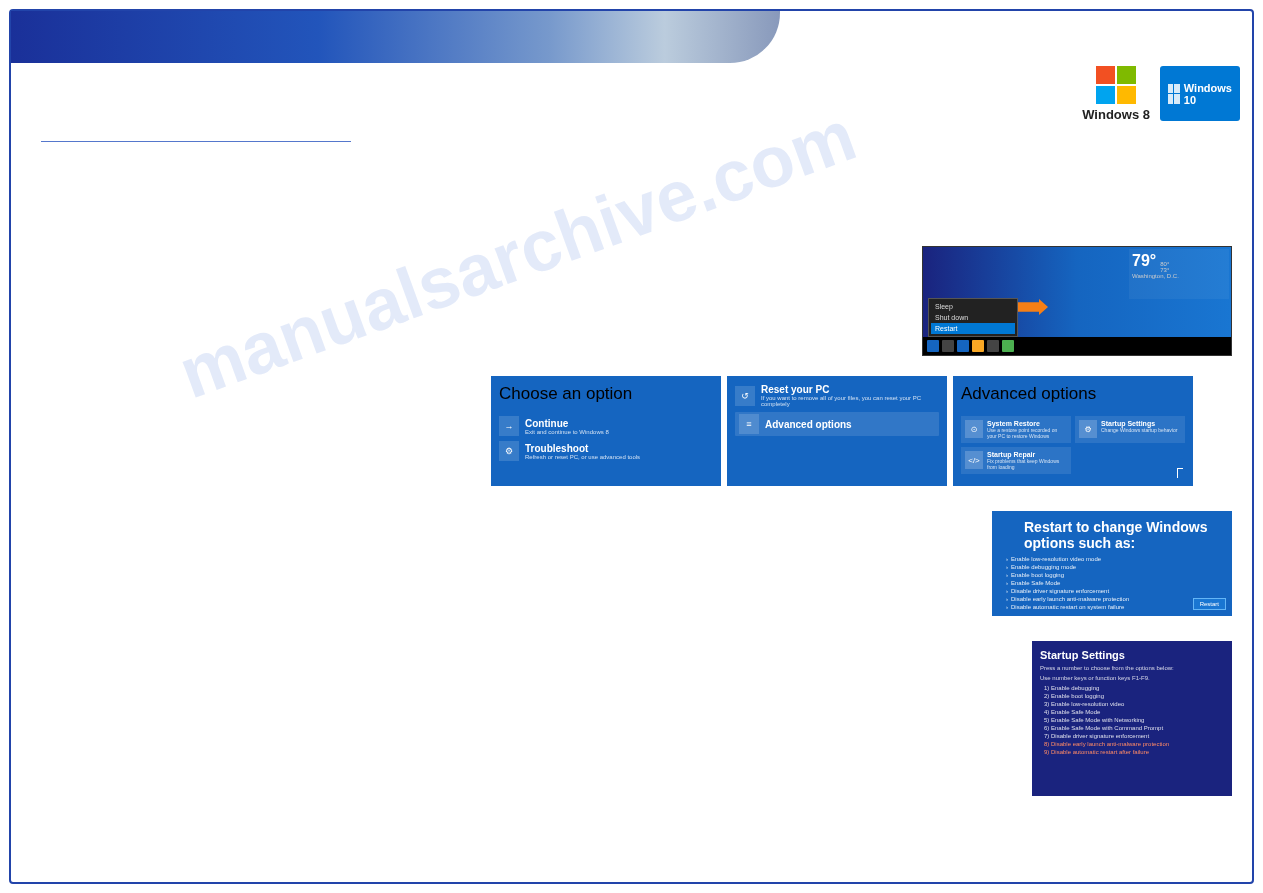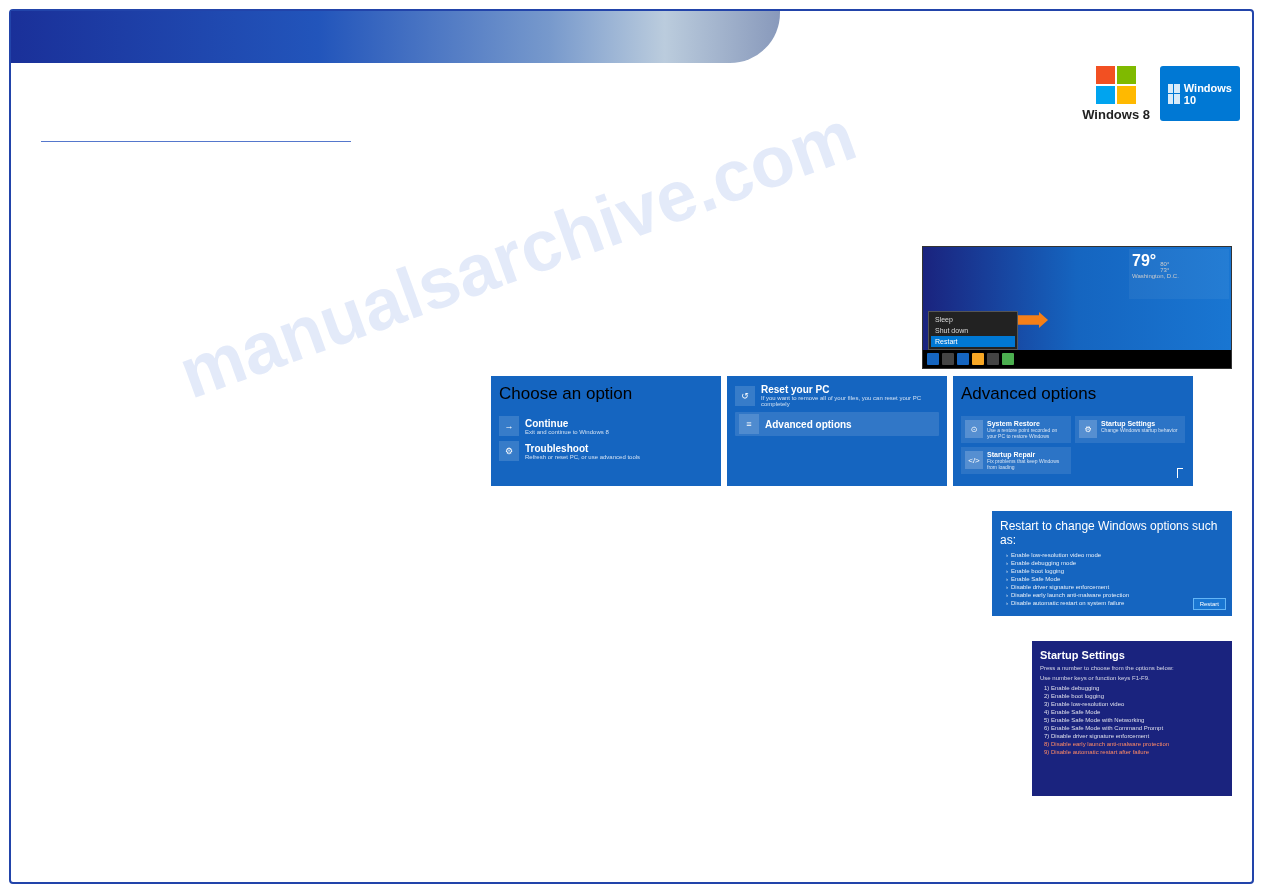--- a/index.html
+++ b/index.html
@@ -107,21 +107,21 @@
       pointer-events: none;
       line-height: 1.2;
     }
 
     
     .start-menu-img {
       position: absolute;
       top: 235px;
       right: 20px;
       width: 310px;
-      height: 123px;
+      height: 110px;
       background: #1a237e;
       border: 1px solid #333;
       overflow: hidden;
     }
     .start-menu-inner {
       width: 100%;
       height: 100%;
       position: relative;
       background: linear-gradient(to right, #1a237e 0%, #1565c0 50%, #1976d2 100%);
     }
@@ -302,24 +302,25 @@
     .panel-restart {
       position: absolute;
       top: 500px;
       right: 20px;
       width: 240px;
       height: 105px;
       background: #1565c0;
       padding: 8px;
     }
     .restart-title {
-      font-size: 12px;
+      font-size: 14px;
       color: #fff;
       margin-bottom: 5px;
-      font-weight: 400;
+      font-weight: 700;
+      margin-left: 24px;
     }
     .restart-option {
       font-size: 6px;
       color: rgba(255,255,255,0.9);
       margin-bottom: 2px;
       padding-left: 6px;
     }
     .restart-option::before {
       content: "›";
       margin-right: 3px;

